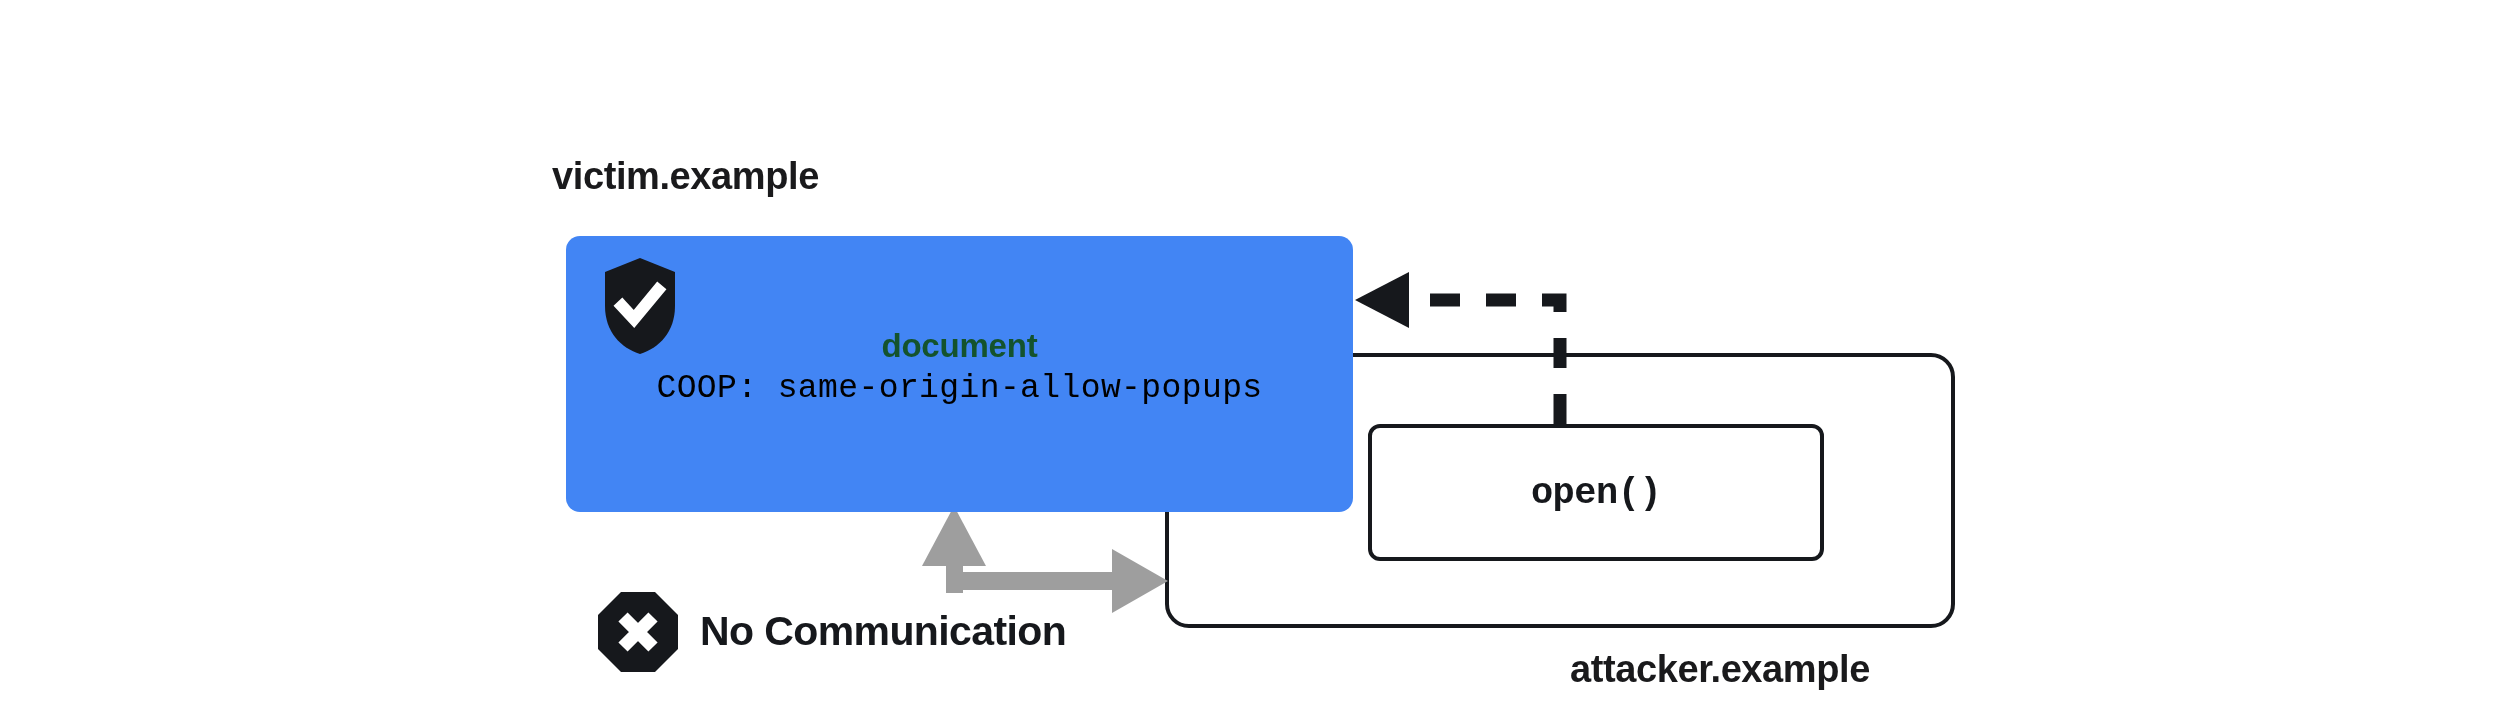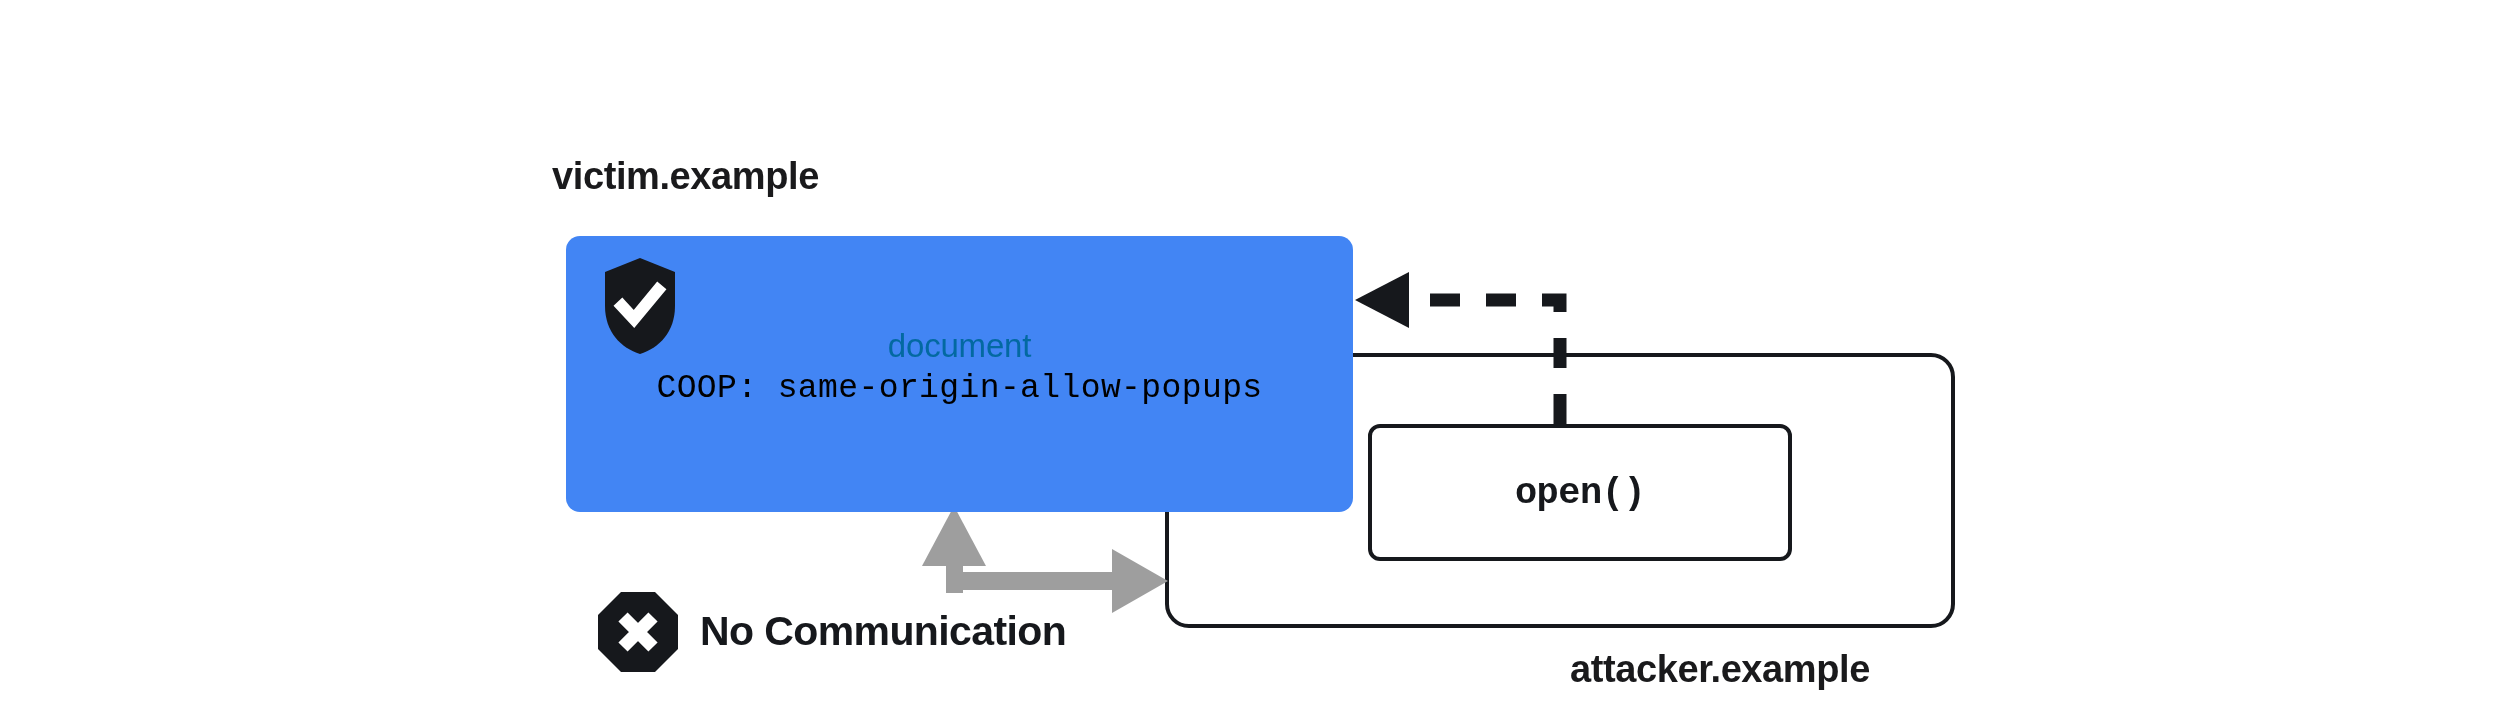--- a/index.html
+++ b/index.html
@@ -54,39 +54,39 @@
   }
   #victim-text-block {
     position: absolute;
     left: 566px;
     top: 326px;
     width: 787px;
     text-align: center;
   }
   .doc-title {
     font-family: "Liberation Sans", sans-serif;
-    font-weight: normal;
+    font-weight: bold;
     font-size: 33px;
-    color: #0369a1;
+    color: #14532d;
     line-height: 40px;
     letter-spacing: -0.2px;
   }
   .coop-line {
     font-family: "Liberation Mono", "DejaVu Sans Mono", monospace;
     font-weight: normal;
     font-size: 33px;
     color: #000000;
     line-height: 46px;
     letter-spacing: 0.4px;
   }
   #open-box {
     position: absolute;
     left: 1368px;
     top: 424px;
-    width: 424px;
+    width: 456px;
     height: 137px;
     background: #ffffff;
     border: 4px solid #16181c;
     border-radius: 12px;
     box-sizing: border-box;
     display: flex;
     align-items: center;
     justify-content: center;
   }
   .open-label {

